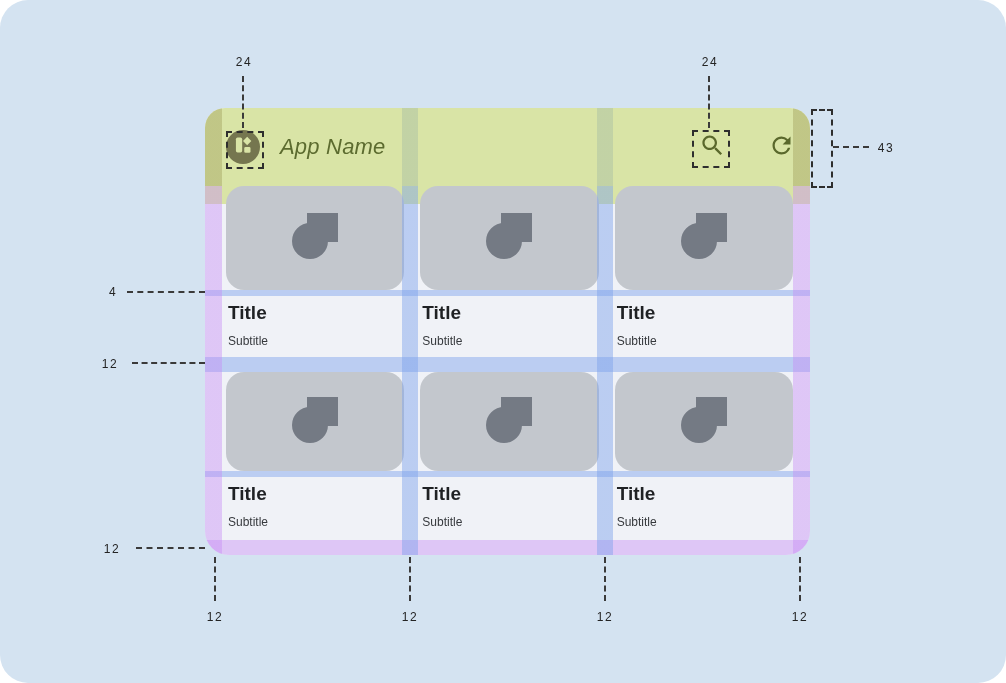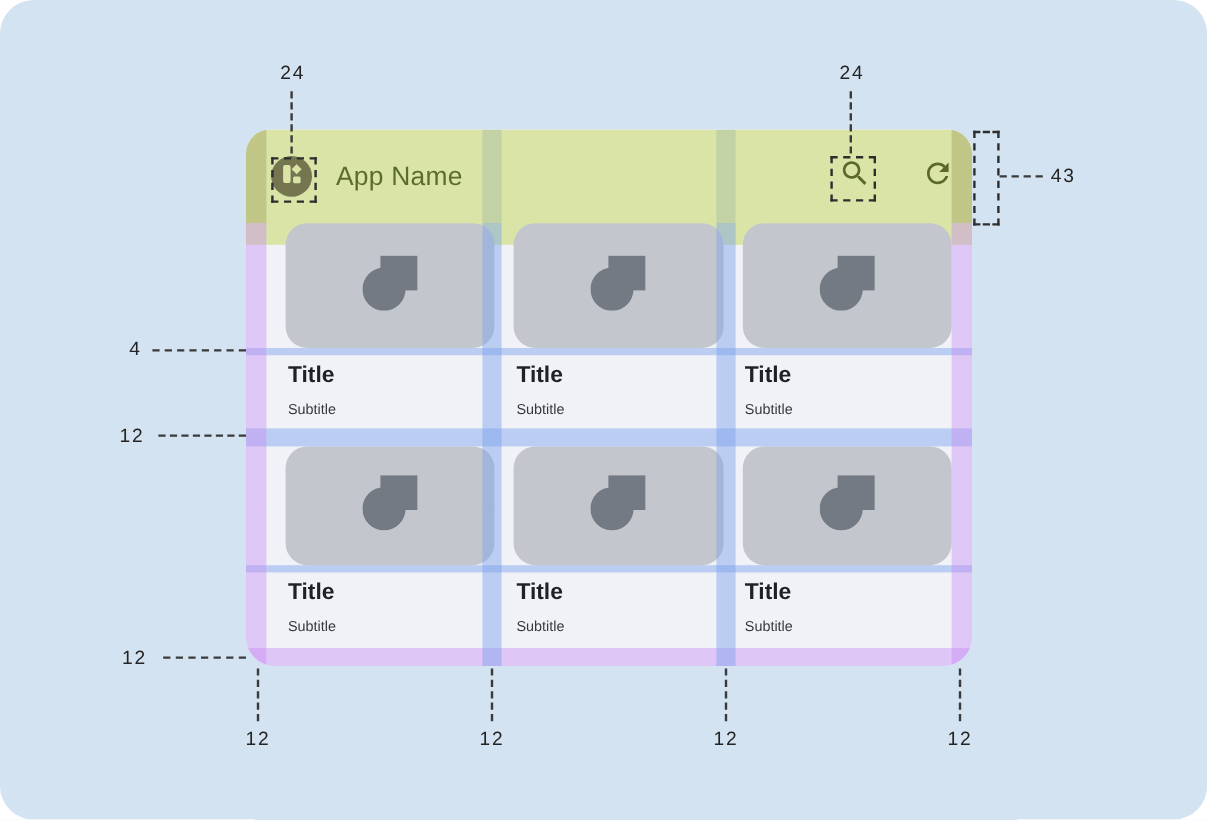--- a/index.html
+++ b/index.html
@@ -8,54 +8,54 @@
     background:#d4e3f1;border-radius:28px;overflow:hidden;
     font-family:"Liberation Sans",sans-serif;
   }
   
   .mock{
     position:absolute;left:205px;top:108px;width:605px;height:447px;
     background:#f0f2f7;border-radius:20px 20px 24px 24px;overflow:hidden;z-index:1;
   }
   .appbar{
     position:absolute;left:0;top:0;right:0;height:96px;background:#d9e4a6;
-    display:flex;align-items:center;z-index:1;
+    display:flex;align-items:center;z-index:1;font-style:italic;
   }
   .app-icon-circle{
     position:absolute;left:21px;top:22px;width:34px;height:34px;border-radius:50%;
     background:#75764f;display:flex;align-items:center;justify-content:center;
   }
   .app-title{
     position:absolute;left:75px;top:0;height:78px;display:flex;align-items:center;
     font-size:22px;font-weight:500;color:#5c6b2f;letter-spacing:.2px;
   }
   .appbar-actions{position:absolute;right:15px;top:0;height:78px;display:flex;align-items:center;gap:42px;}
   .icon-btn{width:27px;height:27px;display:flex;align-items:center;justify-content:center;cursor:pointer;}
   
   .grid-row{
-    position:absolute;left:16px;right:0;display:grid;
+    position:absolute;left:4px;right:0;display:grid;
     grid-template-columns:repeat(3,1fr);column-gap:16px;padding:0 17px;z-index:1;
   }
   .img-ph{
     background:#c3c7cd;border-radius:18px;
     display:flex;align-items:center;justify-content:center;
   }
   .txt-cell{padding:3px 0 0 2px;}
   .card-title{font-size:19px;font-weight:700;color:#1f2124;line-height:27px;}
   .card-subtitle{font-size:12px;font-weight:400;color:#36393d;line-height:30px;}
   
   .hstripe{position:absolute;left:0;right:0;background:rgba(122,160,235,.45);z-index:3;}
   .hstripe-purple{position:absolute;left:0;right:0;background:rgba(198,138,245,.42);z-index:3;}
   .vstrip{position:absolute;top:0;height:447px;z-index:3;}
   .vstrip.purple{background:linear-gradient(to bottom,rgba(120,110,40,.25) 0 78px,rgba(198,138,245,.42) 78px 100%);}
   .vstrip.blue{background:linear-gradient(to bottom,rgba(90,130,160,.18) 0 78px,rgba(122,160,235,.45) 78px 100%);}
   
   .ann-label{
     position:absolute;transform:translate(-50%,-50%);
-    font-size:16px;font-weight:500;color:#242424;letter-spacing:1.5px;z-index:5;white-space:nowrap;
+    font-size:12px;font-weight:500;color:#242424;letter-spacing:1.5px;z-index:5;white-space:nowrap;
   }
   .dash-v{position:absolute;width:0;border-left:2px dashed #3a3a3a;z-index:5;}
   .dash-h{position:absolute;height:0;border-top:2px dashed #3a3a3a;z-index:5;}
   .dash-box{position:absolute;border:2px dashed #2e2e2e;background:transparent;z-index:5;}
 </style>
 </head>
 <body>
 
 <div class="canvas">
 

